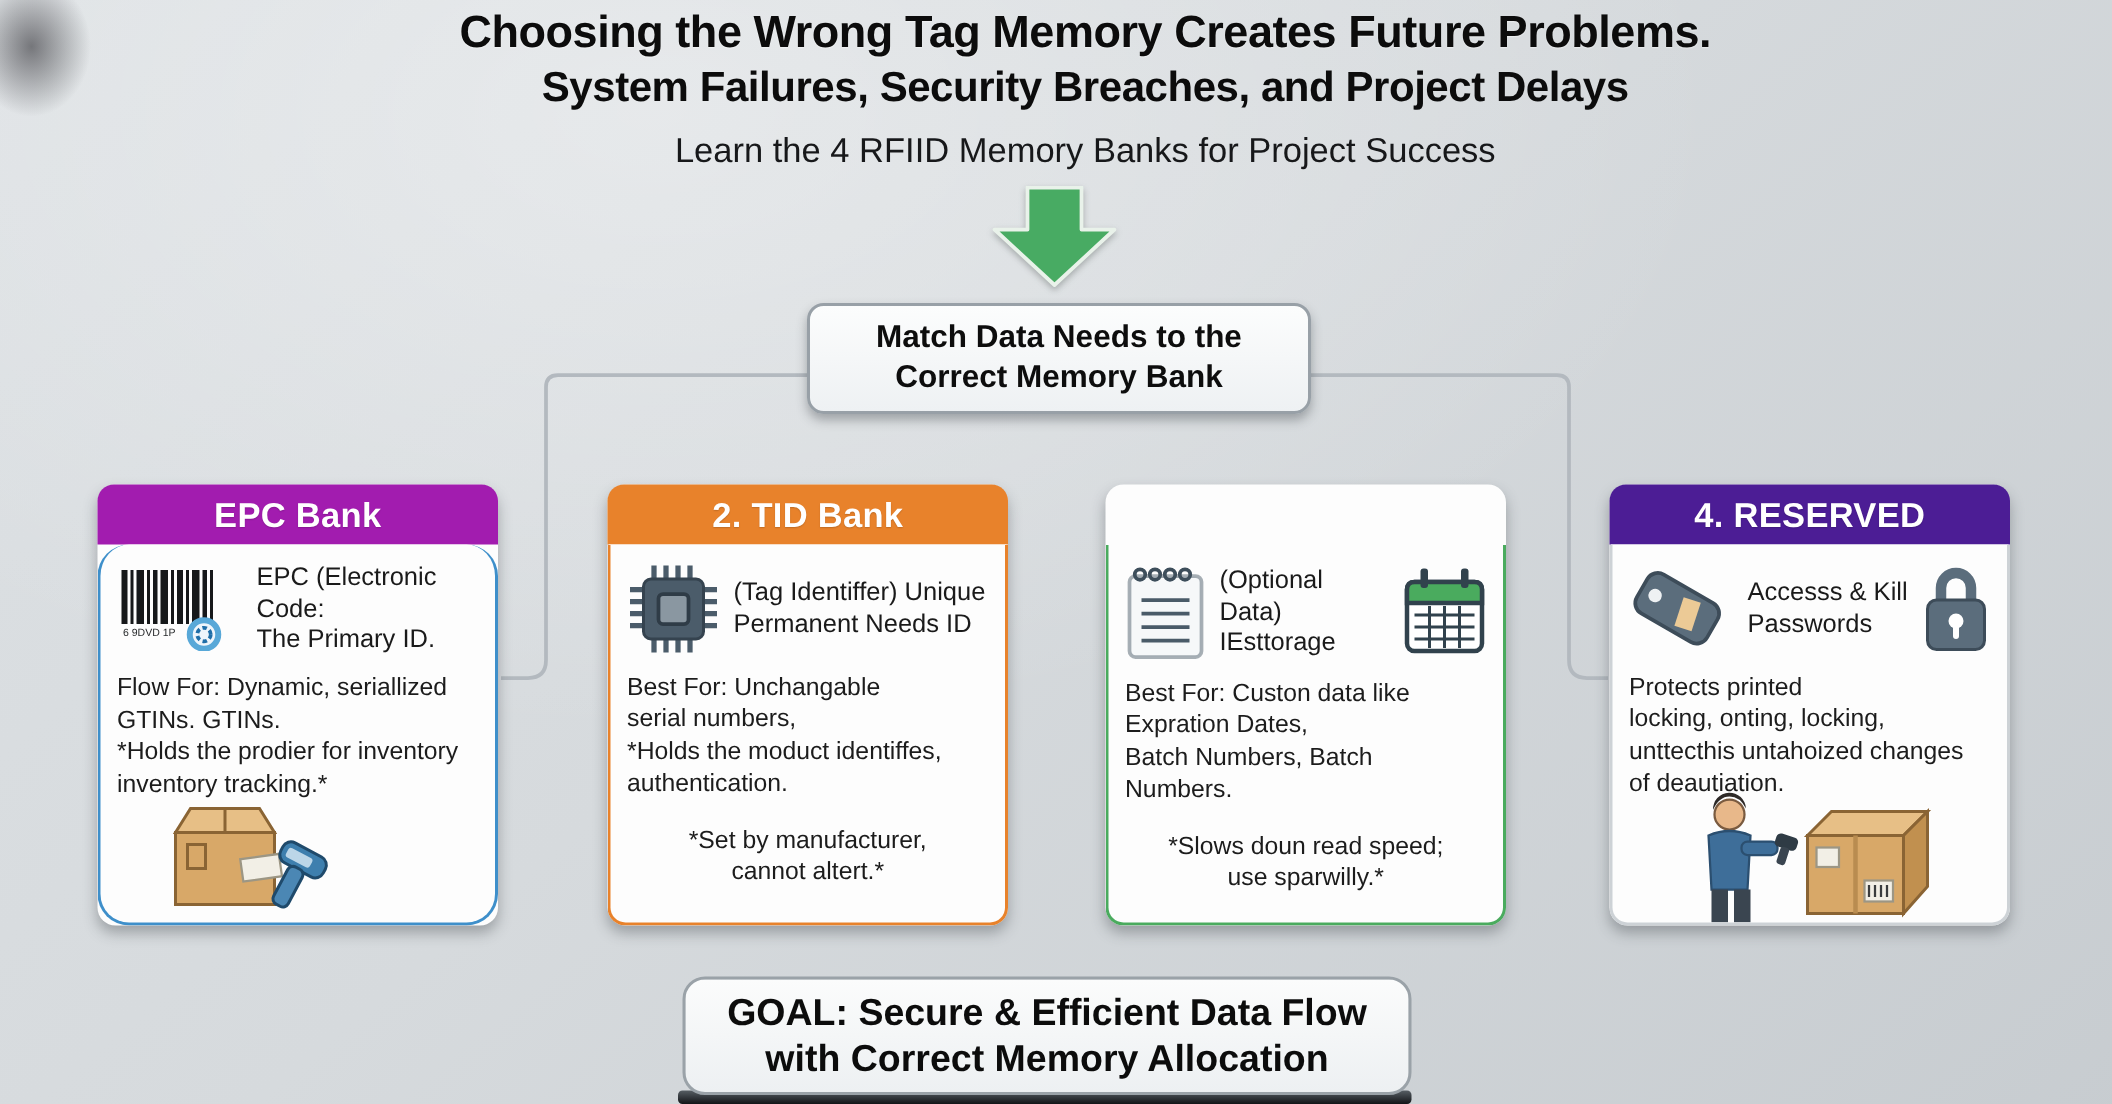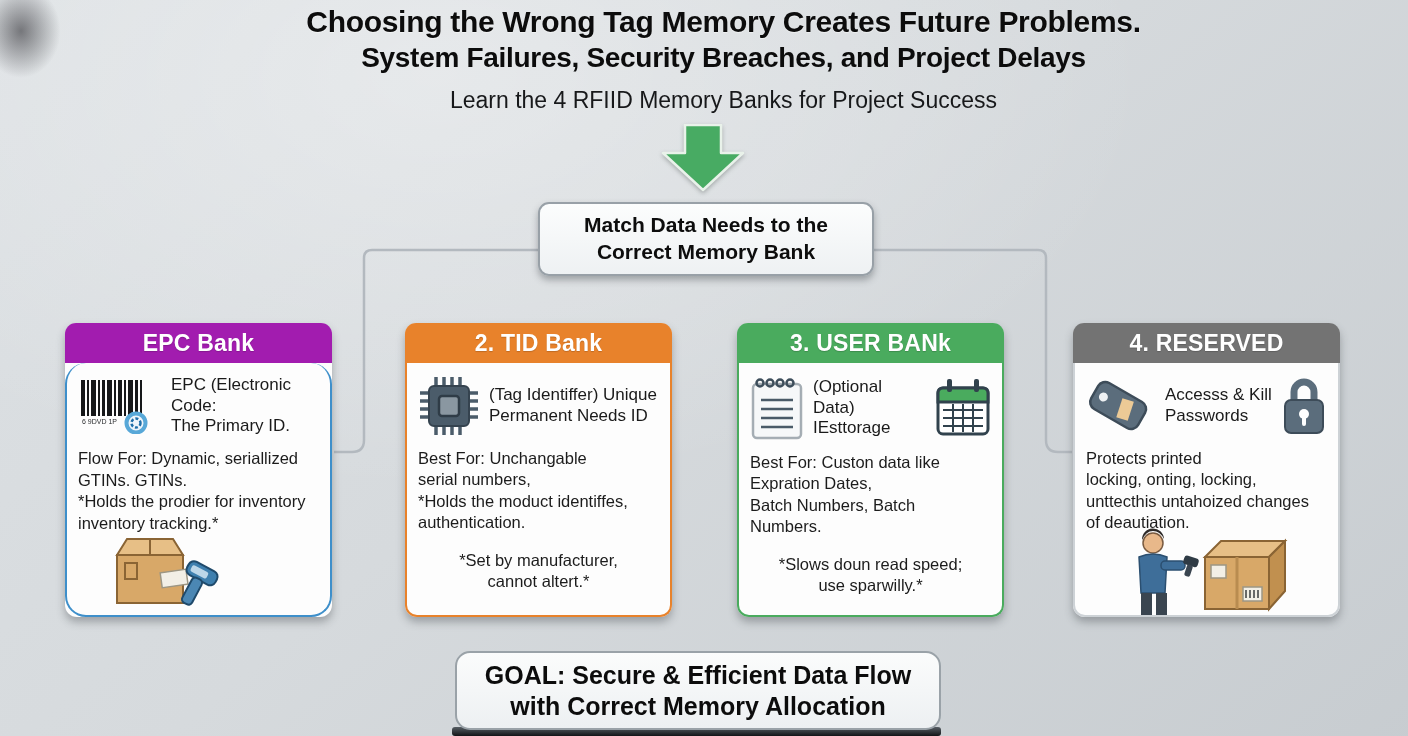--- a/index.html
+++ b/index.html
@@ -142,21 +142,20 @@
       <div class="body-text">Best For: Unchangable
 serial numbers,
 *Holds the moduct identiffes,
 authentication.</div>
       <div class="note">*Set by manufacturer,
 cannot altert.*</div>
     </div>
   </div>
 
   <div class="card" style="left:737px">
-    <div class="card-header" style="background: rgb(74, 171, 94);">3. USER BANk</div>
     <div class="card-body" style="border-color: rgb(74, 171, 94);">
       <div class="icon-row">
         <svg width="54" height="66" viewBox="0 0 54 66">
           <rect x="3" y="9" width="48" height="54" rx="4" fill="#f6f8f9" stroke="#45566377" stroke-width="2.5"></rect>
           <g stroke="#4a5b68" stroke-width="2.5">
             <line x1="11" y1="25" x2="43" y2="25"></line>
               <line x1="11" y1="34" x2="43" y2="34"></line>
             <line x1="11" y1="43" x2="43" y2="43"></line>
               <line x1="11" y1="52" x2="43" y2="52"></line>
           </g>
@@ -187,21 +186,21 @@
       <div class="body-text">Best For: Custon data like
 Expration Dates,
 Batch Numbers, Batch
 Numbers.</div>
       <div class="note">*Slows doun read speed;
 use sparwilly.*</div>
     </div>
   </div>
 
   <div class="card" style="left:1073px">
-    <div class="card-header" style="background: #737373;">4. RESERVED</div>
+    <div class="card-header" style="background: #4c1d95;">4. RESERVED</div>
     <div class="card-body" style="border-color: rgb(205, 210, 214);">
       <div class="icon-row">
         <svg width="70" height="58" viewBox="0 0 70 58">
           <g transform="rotate(30 33 29)">
             <rect x="5" y="14" width="54" height="30" rx="8" fill="#5b6d7c" stroke="#3d4c59" stroke-width="2.5"></rect>
             <circle cx="15" cy="29" r="4.5" fill="#eef1f3"></circle>
             <rect x="34" y="19" width="12" height="20" fill="#ecca96" transform="rotate(-12 40 29)"></rect>
           </g>
         </svg>
         <div class="caption grow">Accesss &amp; Kill

